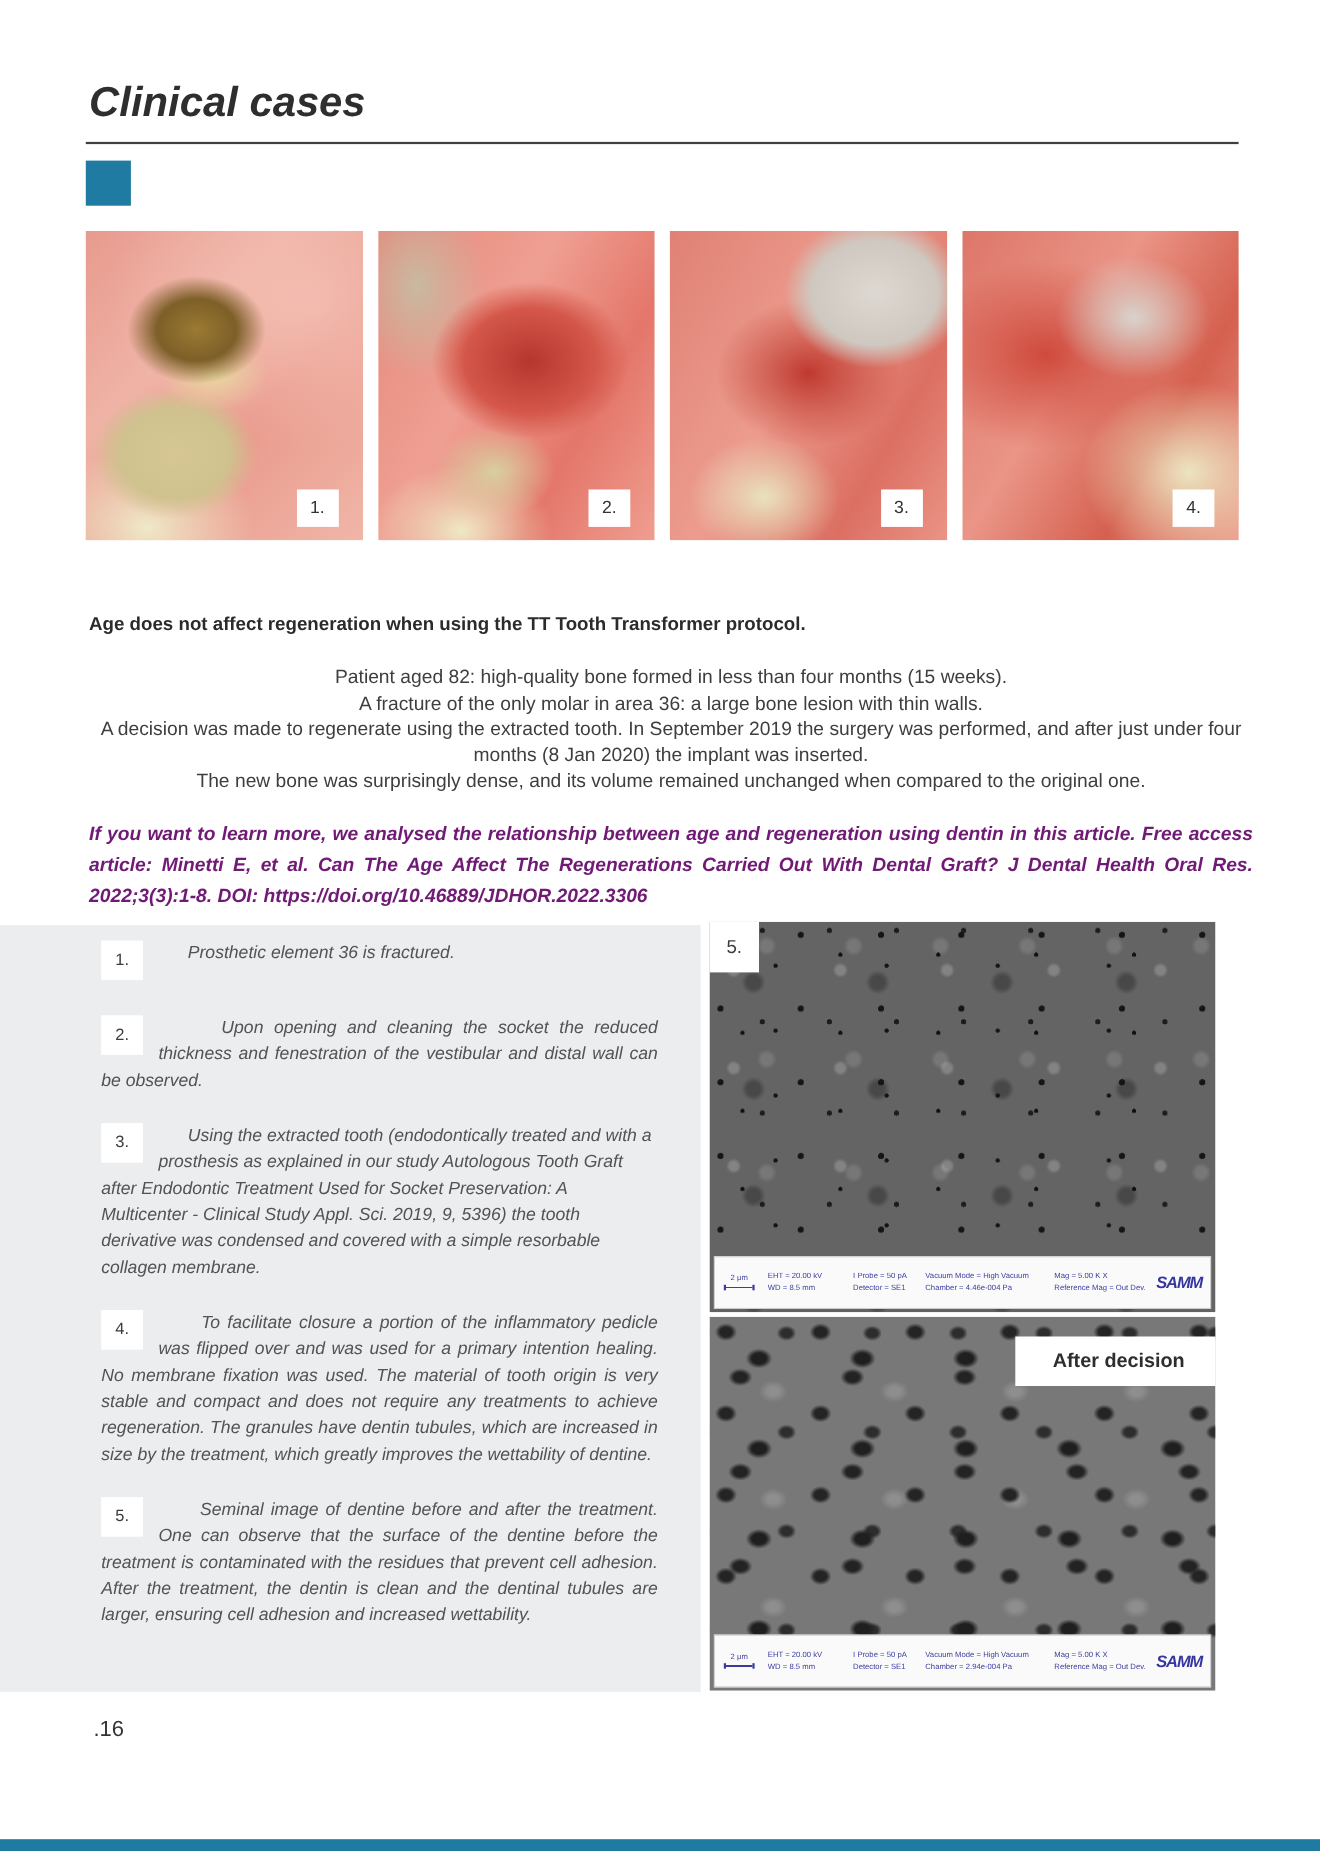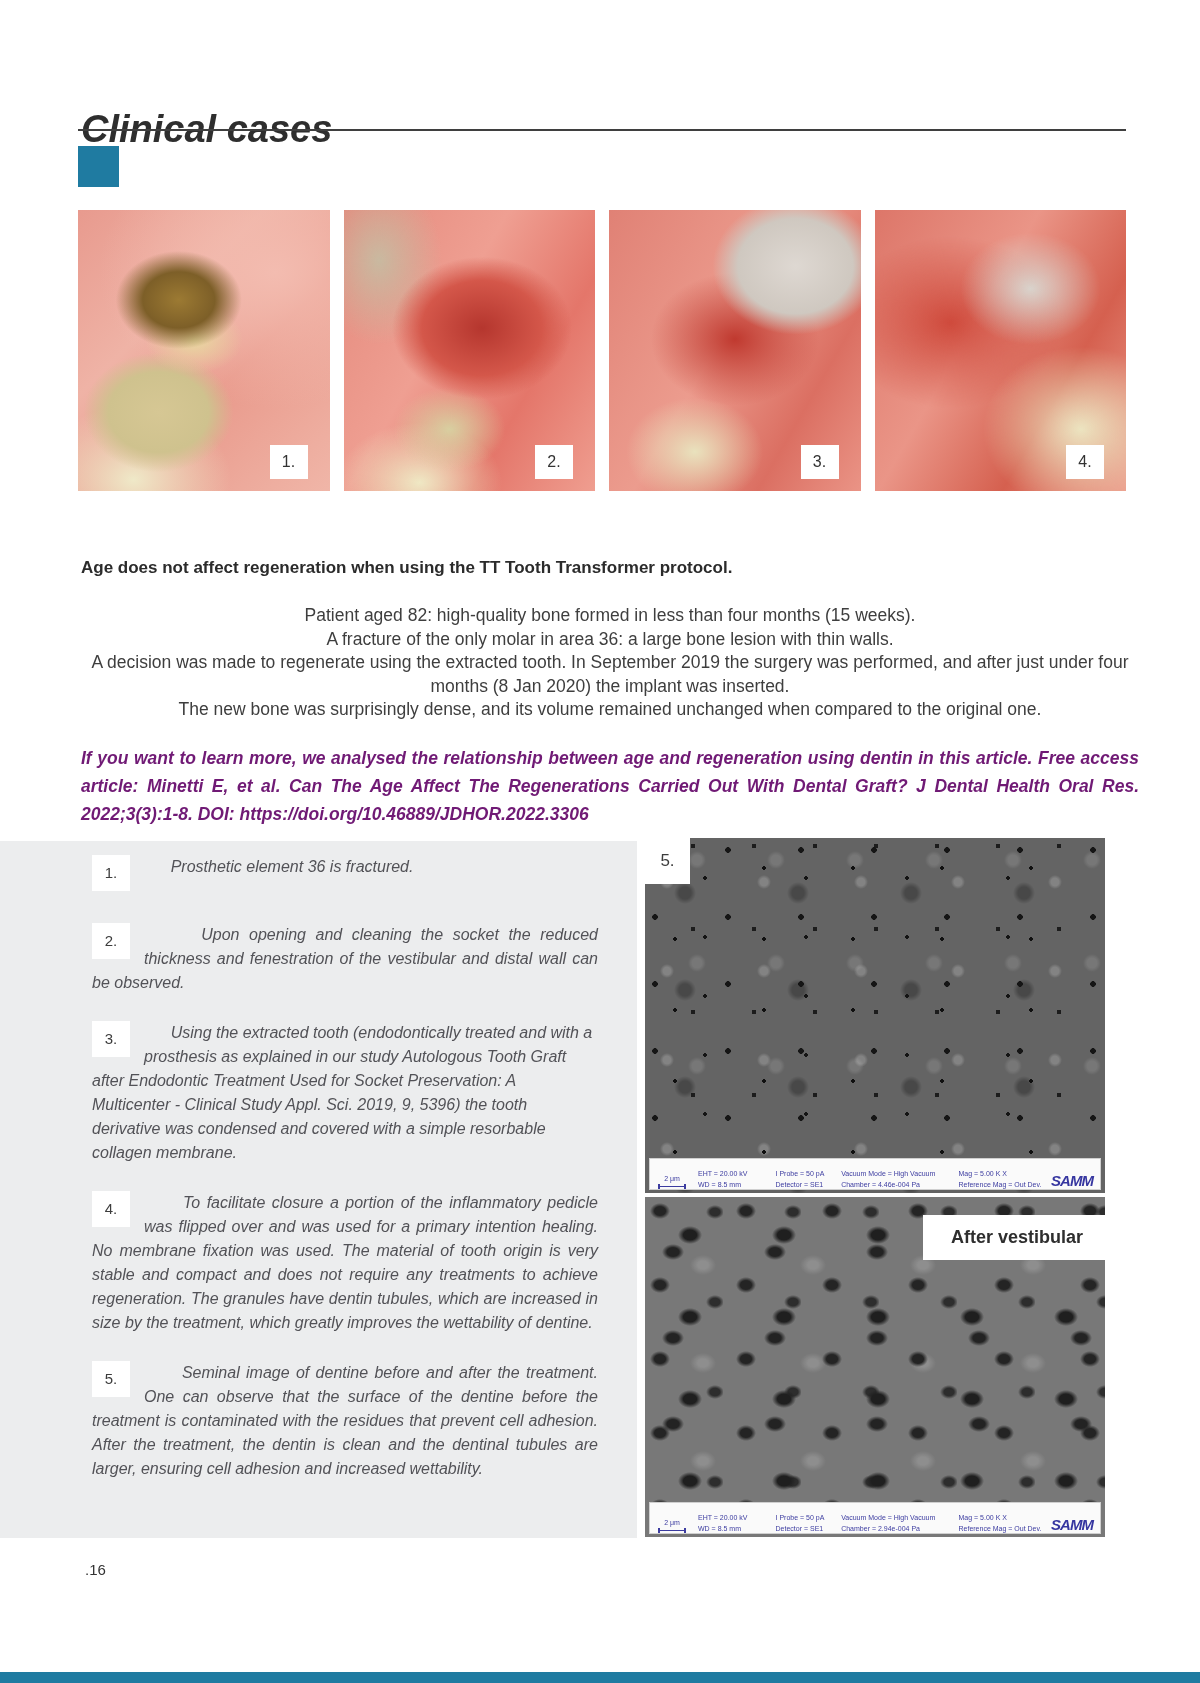--- a/index.html
+++ b/index.html
@@ -1,21 +1,21 @@
 <!DOCTYPE html>
 <html><head>
 <meta charset="utf-8">
 <style>
   html,body{margin:0;padding:0;}
   body{
     width:1200px;height:1683px;position:relative;background:#ffffff;
     font-family:"Liberation Sans", sans-serif;overflow:hidden;color:#3e3e3e;
   }
   
-  .page-title{position:absolute;left:81px;top:72px;font-size:38px;font-weight:800;font-style:italic;color:#2e2e2e;letter-spacing:0;margin-top:36px;}
+  .page-title{position:absolute;left:81px;top:72px;font-size:38px;font-weight:800;font-style:italic;color:#2e2e2e;letter-spacing:0;}
   .rule{position:absolute;left:78px;top:129px;width:1048px;border-top:2px solid #3f3f3f;}
   .section{position:absolute;left:78px;top:146px;display:flex;align-items:center;gap:15px;}
   .section .sq{width:41px;height:41px;background:#1f7ba1;}
   .section .stitle{font-size:37px;font-weight:800;color:#1f7ba1;letter-spacing:.5px;}
   
   .photos{position:absolute;left:78px;top:210px;width:1048px;height:281px;display:flex;gap:14px;}
   .photo{flex:1;position:relative;overflow:hidden;}
   .plabel{position:absolute;right:22px;bottom:12px;width:38px;height:34px;background:#fff;display:flex;align-items:center;justify-content:center;font-size:16px;color:#333;}
   .p1{background:
     radial-gradient(90px 70px at 40% 32%, #9c7a33 0%, #7d5f28 40%, rgba(0,0,0,0) 70%),
@@ -73,33 +73,33 @@
     radial-gradient(ellipse 10px 8px at 15px 14px, #242424 55%, rgba(0,0,0,0) 100%),
     radial-gradient(ellipse 12px 9px at 45px 38px, #1f1f1f 55%, rgba(0,0,0,0) 100%),
     radial-gradient(ellipse 9px 7px at 70px 15px, #2d2d2d 55%, rgba(0,0,0,0) 100%),
     radial-gradient(ellipse 11px 8px at 28px 55px, #232323 55%, rgba(0,0,0,0) 100%),
     radial-gradient(ellipse 13px 10px at 58px 68px, rgba(255,255,255,.16) 40%, rgba(0,0,0,0) 100%);
     background-size:86px 74px,94px 82px,78px 90px,102px 86px,110px 98px;}
   .figlabel{position:absolute;left:0;top:0;width:45px;height:46px;background:#fff;display:flex;align-items:center;justify-content:center;font-size:17px;color:#3c3c3c;}
   .semlabel{position:absolute;right:-6px;width:188px;height:45px;background:#fff;display:flex;align-items:center;justify-content:center;font-weight:700;font-size:18px;color:#2e2e2e;}
   .sem1 .semlabel{top:10px;}
   .sem2 .semlabel{top:18px;}
-  .bar{position:absolute;left:4px;right:4px;bottom:3px;height:32px;background:#fafafa;display:flex;align-items:flex-end;color:#3c3ca0;border:1px solid #cfcfcf;box-sizing:border-box;margin-top:48px;}
+  .bar{position:absolute;left:4px;right:4px;bottom:3px;height:48px;background:#fafafa;display:flex;align-items:center;color:#3c3ca0;border:1px solid #cfcfcf;box-sizing:border-box;margin-top:48px;}
   .scale{width:44px;display:flex;flex-direction:column;align-items:center;justify-content:center;font-size:7px;gap:2px;}
   .scalebar{width:24px;height:5px;border-left:2px solid #3c3ca0;border-right:2px solid #3c3ca0;
     background:linear-gradient(rgba(0,0,0,0) 2px, #3c3ca0 2px, #3c3ca0 3px, rgba(0,0,0,0) 3px);}
   .rows{flex:1;display:flex;flex-direction:column;justify-content:center;gap:3px;overflow:hidden;}
   .brow{display:flex;font-size:7px;line-height:8px;white-space:nowrap;}
   .brow span:nth-child(1){width:78px;padding-left:4px;}
   .brow span:nth-child(2){width:66px;}
   .brow span:nth-child(3){width:118px;}
   .brow span:nth-child(4){width:86px;}
   .logo{width:56px;display:flex;align-items:center;justify-content:center;font-size:15px;font-weight:900;font-style:italic;color:#3636a0;letter-spacing:-1px;}
   
-  .pagenum{position:absolute;left:85px;top:1561px;font-size:15px;color:#333;}
+  .pagenum{position:absolute;left:85px;top:1561px;font-size:20px;color:#333;}
   .footbar{position:absolute;left:0;top:1672px;width:1200px;height:11px;background:#1f7ba1;}
 </style>
 </head>
 <body>
 
 <div class="page-title">Clinical cases</div>
 <div class="rule"></div>
 
 <div class="section">
   <div class="sq"></div>
@@ -172,21 +172,21 @@
         <span>Chamber = 4.46e-004 Pa</span>
         <span>Reference Mag = Out Dev.</span>
       </div>
     </div>
     <div class="logo">SAMM</div>
   </div>
 </div>
 
 <div class="sem sem2">
   <div class="tex tex-after"></div>
-  <div class="semlabel">After vestibular</div>
+  <div class="semlabel">After decision</div>
   <div class="bar">
     <div class="scale">
       <span>2 μm</span>
       <span class="scalebar"></span>
     </div>
     <div class="rows">
       <div class="brow">
         <span>EHT = 20.00 kV</span>
         <span>I Probe =  50 pA</span>
         <span>Vacuum Mode = High Vacuum</span>

